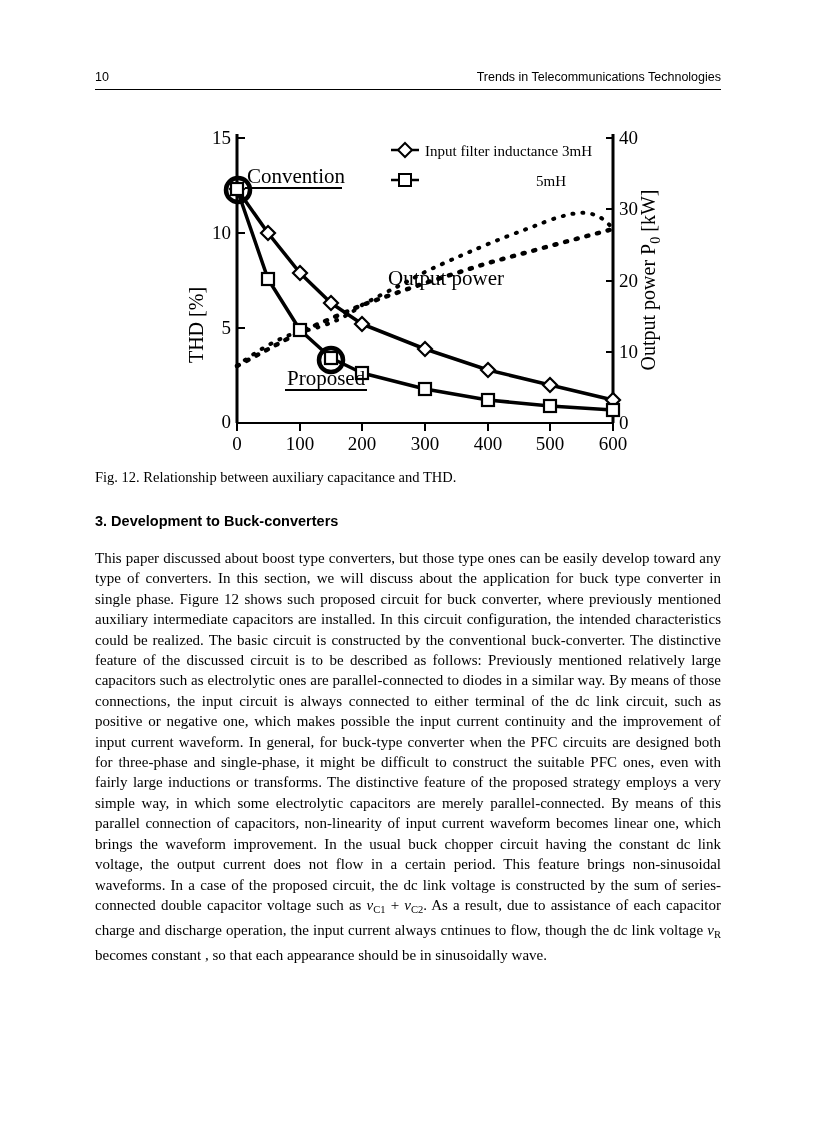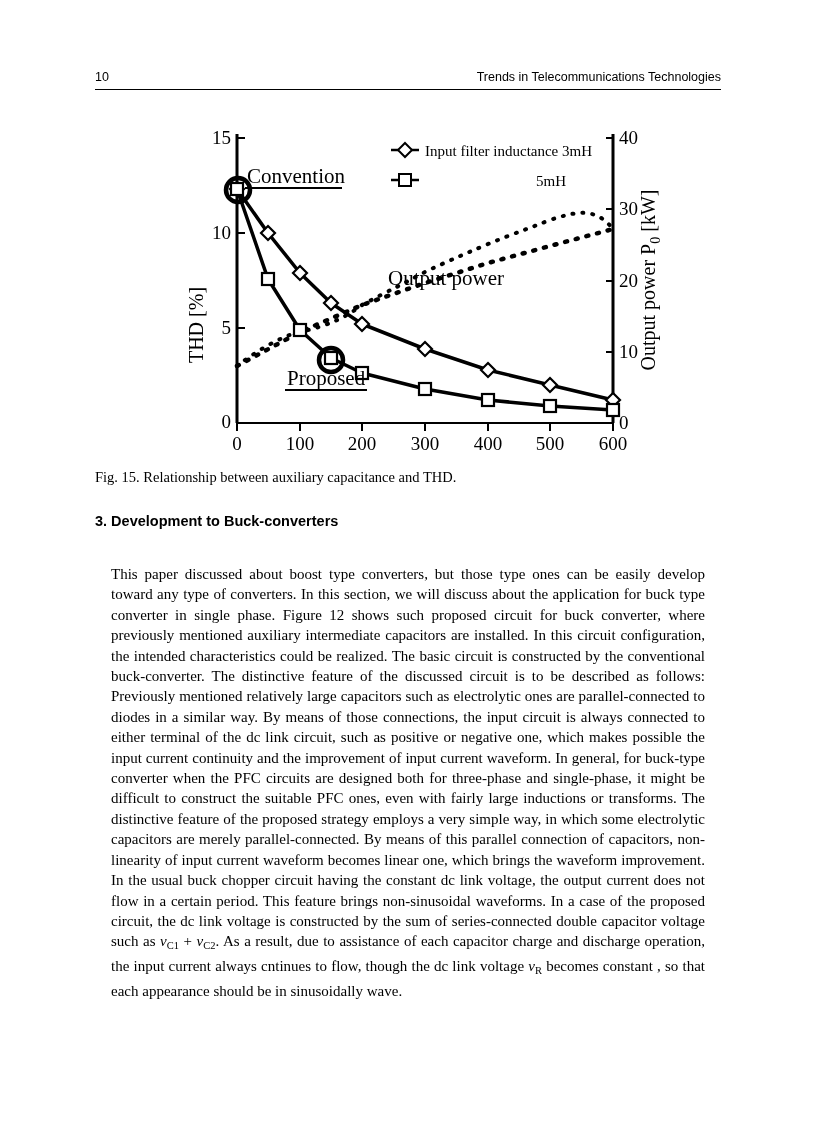--- a/index.html
+++ b/index.html
@@ -42,21 +42,21 @@
     font-weight:bold;font-size:14.5px;
   }
 
   
   .body{
     position:absolute;left:95px;top:548px;width:626px;
     font-size:15px;line-height:20.4px;
     text-align:justify;
     text-justify:inter-word;
   }
-  .body p{margin:16px;}
+  .body p{margin:0;}
   var.v{font-style:italic;}
   sub{font-size:70%;vertical-align:-0.25em;font-style:normal;}
 </style>
 </head>
 <body>
 
 <div class="page">
 
   <div class="header">
     <span class="pageno">10</span>
@@ -168,21 +168,21 @@
         <polygon points="310,23 317,30 310,37 303,30" fill="#ffffff" stroke="#000" stroke-width="2"></polygon>
         <text x="330" y="36" font-family="Liberation Serif, serif" font-size="15">Input filter inductance 3mH</text>
 
         <line x1="296" y1="60" x2="324" y2="60" stroke="#000" stroke-width="2.5"></line>
         <rect x="304" y="54" width="12" height="12" fill="#ffffff" stroke="#000" stroke-width="2"></rect>
         <text x="441" y="66" font-family="Liberation Serif, serif" font-size="15">5mH</text>
       </g>
     </svg>
   </div>
 
-  <div class="caption">Fig. 15. Relationship between auxiliary capacitance and THD.</div>
+  <div class="caption">Fig. 12. Relationship between auxiliary capacitance and THD.</div>
 
   <div class="section-heading">3. Development to Buck-converters</div>
 
   <div class="body">
     <p><span>This paper discussed about boost type converters, but those type ones can be easily develop toward any type of converters. In this section, we will discuss about the application for buck type converter in single phase.  Figure 12 shows such proposed circuit for buck converter, where previously mentioned auxiliary intermediate capacitors are installed. In this circuit configuration, the intended characteristics could be realized. The basic circuit is constructed by the conventional buck-converter. The distinctive feature of the discussed circuit is to be described as follows: Previously mentioned relatively large capacitors such as electrolytic ones are parallel-connected to diodes in a similar way. By means of those connections, the input circuit is always connected to either terminal of the dc link circuit, such as positive or negative one, which makes possible the input current continuity and the improvement of input current waveform. In general, for buck-type converter when the PFC circuits are designed both for three-phase and single-phase, it might be difficult to construct the suitable PFC ones, even with fairly large inductions or transforms. The distinctive feature of the proposed strategy employs a very simple way, in which some electrolytic capacitors are merely parallel-connected. By means of this parallel connection of capacitors, non-linearity of input current waveform becomes linear one, which brings the waveform improvement. In the usual buck chopper circuit having the constant dc link voltage, the output current does not flow in a certain period. This feature brings non-sinusoidal waveforms. In a case of the proposed circuit, the dc link voltage is constructed by the sum of series-connected double capacitor voltage such as </span><var class="v"><span>v</span><sub>C1</sub></var><span> + </span><var class="v"><span>v</span><sub>C2</sub></var><span>. As a result, due to assistance of each capacitor charge and discharge operation, the input current always cntinues to flow, though the dc link voltage </span><var class="v"><span>v</span><sub>R</sub></var><span> becomes  constant , so that each appearance should be in sinusoidally wave.</span></p>
   </div>
 
 </div>
 
 </body></html>

